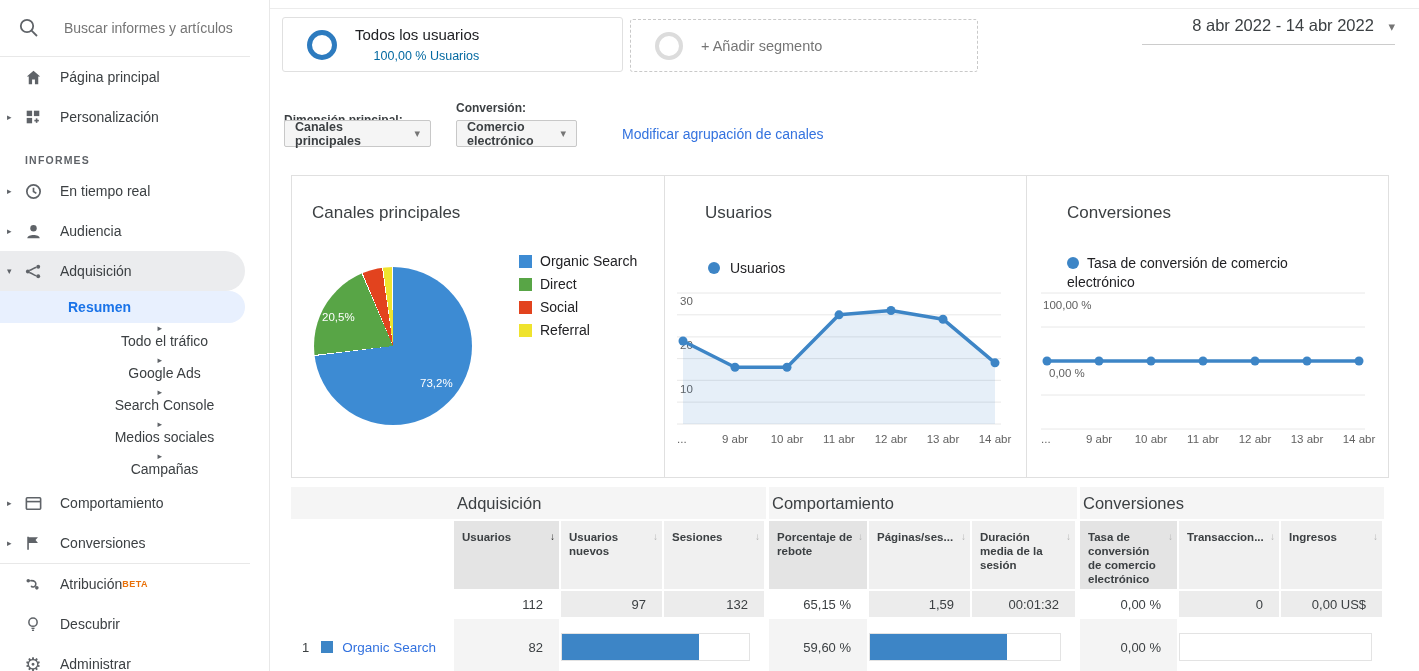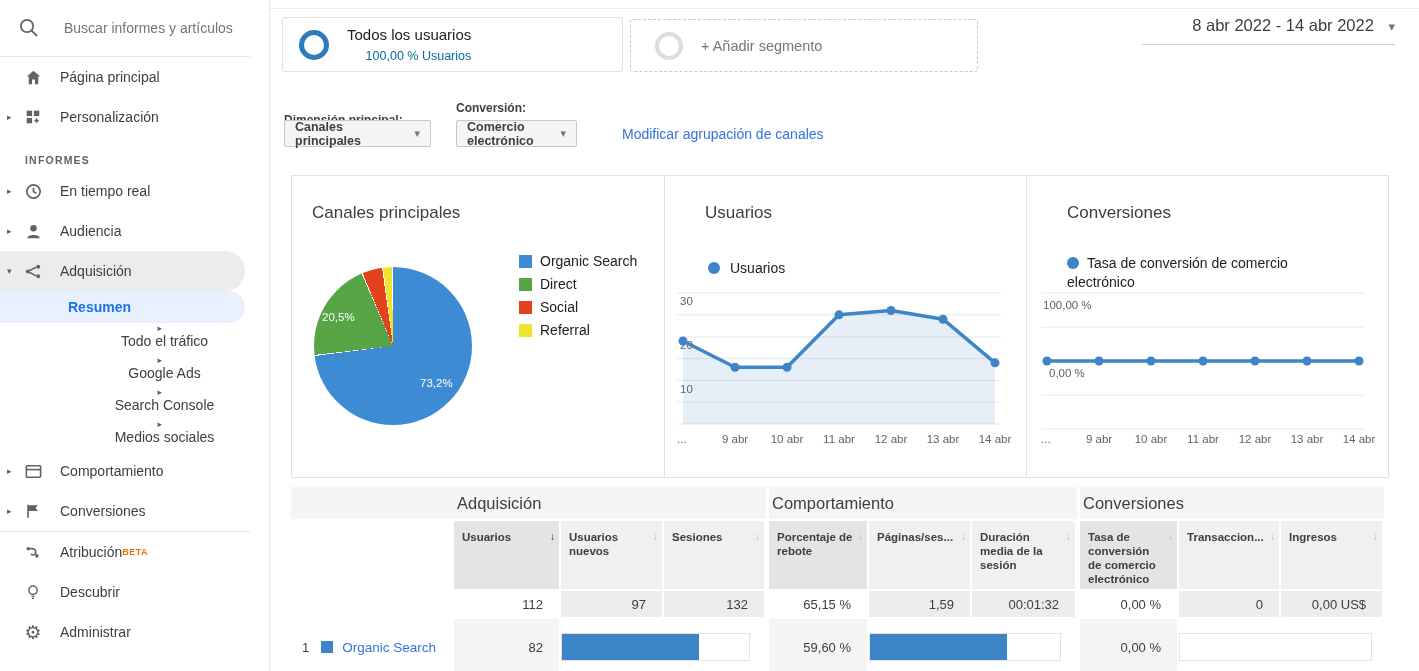--- a/index.html
+++ b/index.html
@@ -23,21 +23,21 @@
   .sub-row{height:32px;display:flex;align-items:center;font-size:14px;color:#3c4043;cursor:pointer;padding-left:68px;box-sizing:border-box;}
   .sub-row.selected{width:245px;background:#e8f0fe;color:#1a73e8;font-weight:700;border-radius:0 20px 20px 0;}
   .sub-sub{padding-left:60px;flex-direction:column;}
   .sub-sub .caret{width:14px;padding-left:0;}
   .beta-badge{color:#e8710a;font-size:9px;font-weight:700;letter-spacing:.5px;vertical-align:super;}
   .gear-glyph::before{content:"⚙";font-size:19px;color:#5f6368;line-height:1;}
 
   
   .main{position:absolute;left:270px;top:0;width:1149px;height:671px;background:#fff;}
   .top-rule{position:absolute;top:8px;left:0;right:0;border-top:1px solid #ececec;}
-  .seg-card{position:absolute;top:17px;left:12px;width:341px;height:55px;border:1px solid #e0e0e0;border-radius:3px;background:#fff;display:flex;align-items:center;padding-left:16px;box-sizing:border-box;cursor:pointer;}
+  .seg-card{position:absolute;top:17px;left:12px;width:341px;height:55px;border:1px solid #e0e0e0;border-radius:3px;background:#fff;display:flex;align-items:center;padding-left:24px;box-sizing:border-box;cursor:pointer;}
   .ring{width:30px;height:30px;border-radius:50%;border:5px solid #2d7bbf;box-sizing:border-box;margin-right:18px;flex:none;}
   .seg-title{font-size:15px;color:#202124;}
   .seg-sub{font-size:12.5px;color:#0369a1;margin-top:6px;text-align:right;}
   .seg-add{position:absolute;top:19px;left:360px;width:348px;height:53px;border:1px dashed #c9c9c9;border-radius:3px;display:flex;align-items:center;padding-left:24px;box-sizing:border-box;color:#757575;font-size:14.5px;cursor:pointer;}
   .ring-gray{width:28px;height:28px;border-radius:50%;border:4px solid #dcdcdc;box-sizing:border-box;margin-right:18px;flex:none;}
   .date-picker{position:absolute;top:16px;right:24px;min-width:253px;text-align:right;padding-bottom:9px;border-bottom:1px solid #ccc;font-size:16.5px;color:#3c4043;cursor:pointer;box-sizing:border-box;}
   .date-picker::after{content:"▾";color:#757575;font-size:13px;margin-left:10px;}
 
   .ctl-label{position:absolute;top:101px;font-size:12px;font-weight:700;color:#3c4043;}
   .dim-label{left:14px;margin-top:12px;} .conv-label{left:186px;}
@@ -182,20 +182,24 @@
       <span class="caret c-r"></span>
       <span>Google Ads</span>
     </div>
     <div class="sub-row sub-sub">
       <span class="caret c-r"></span>
       <span>Search Console</span>
     </div>
     <div class="sub-row sub-sub">
       <span class="caret c-r"></span>
       <span>Medios sociales</span>
+    </div>
+    <div class="sub-row sub-sub">
+      <span class="caret c-r"></span>
+      <span>Campañas</span>
     </div>
 
     <div class="nav-row">
       <span class="caret c-r"></span>
       <span class="nav-icon">
         <svg width="19" height="19" viewBox="0 0 20 20">
             <rect x="2.5" y="4" width="15" height="12" rx="1" fill="none" stroke="#5f6368" stroke-width="1.7"></rect>
             <line x1="2.5" y1="8" x2="17.5" y2="8" stroke="#5f6368" stroke-width="1.7"></line>
           </svg>
       </span>

